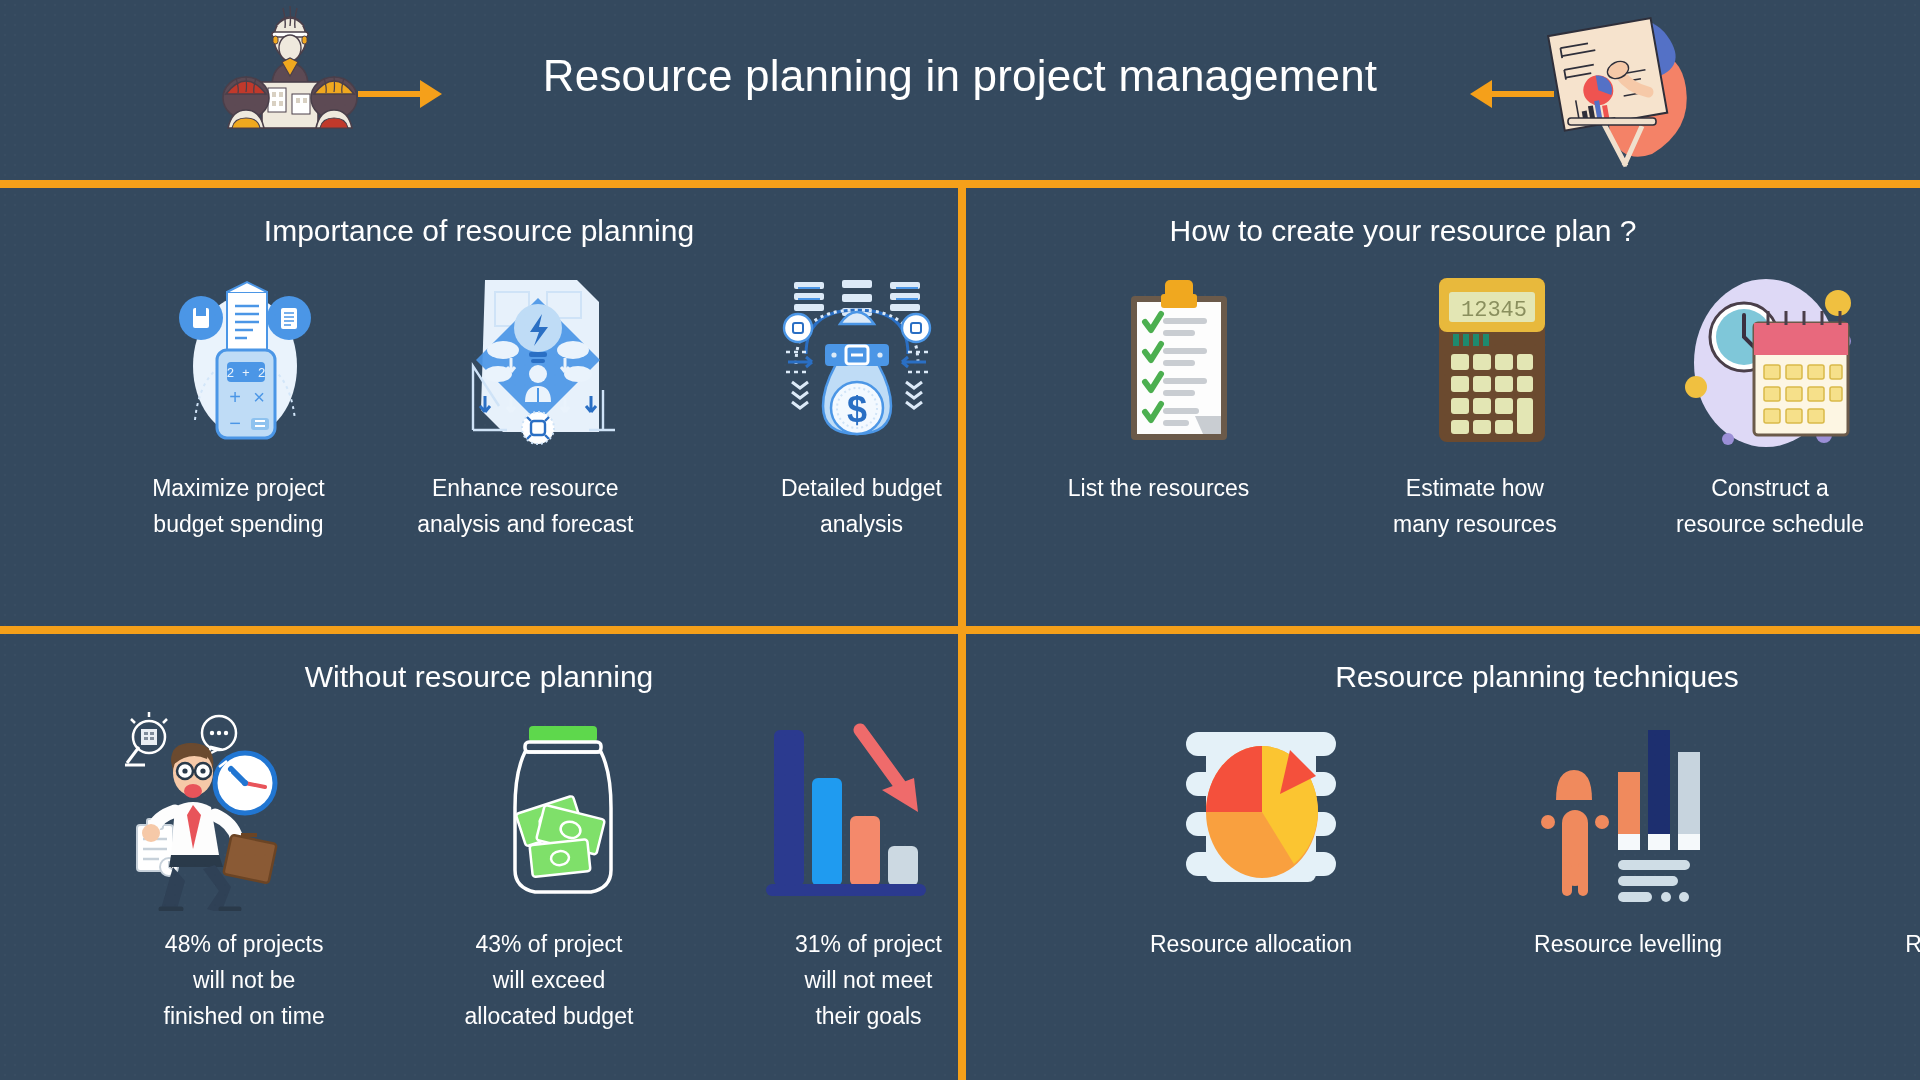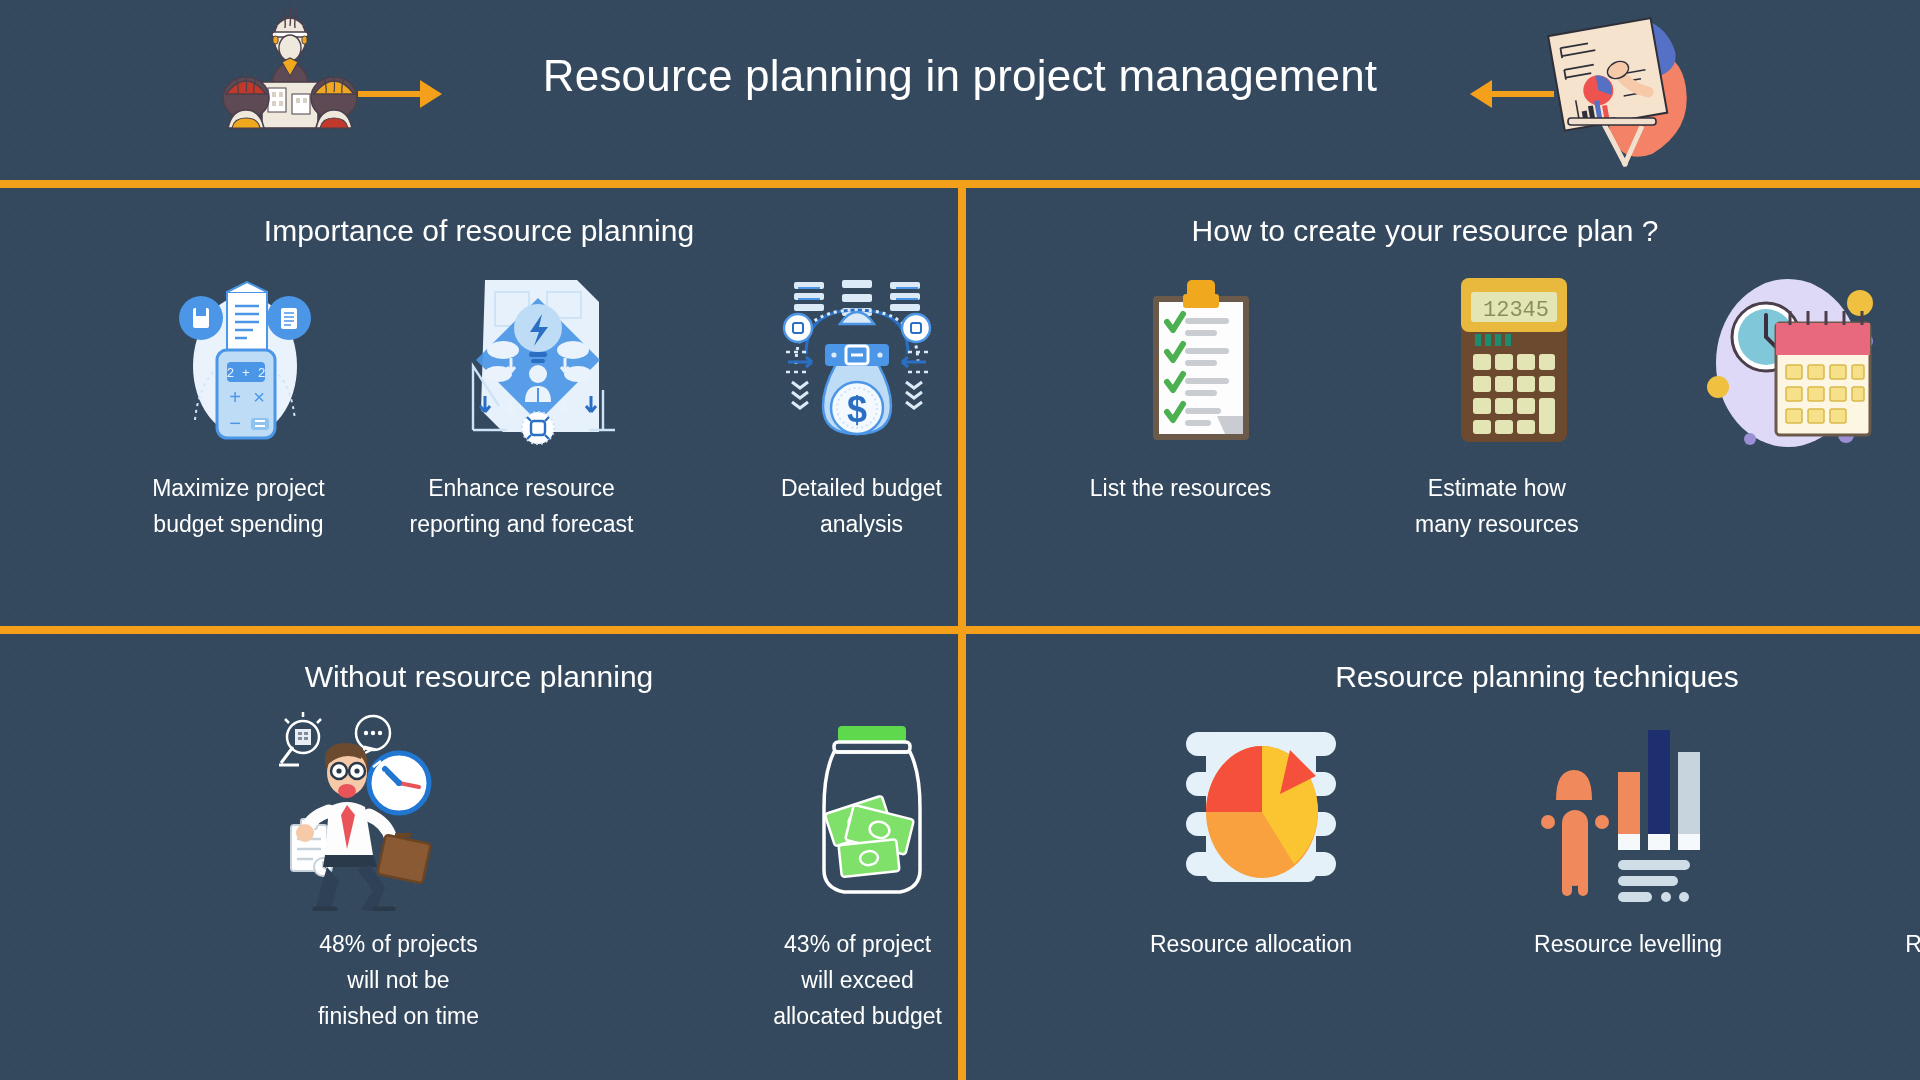--- a/index.html
+++ b/index.html
@@ -64,21 +64,21 @@
     border-bottom: 14px solid transparent;
     border-right: 22px solid #f5a01a;
   }
 
   #art-engineers { position: absolute; left: 210px; top: 2px; }
   #art-presenter { position: absolute; left: 1530px; top: 6px; }
 
   
   .quad { position: absolute; box-sizing: border-box; }
   #quad-tl { left: 0;    top: 188px; width: 958px; height: 314px; }
-  #quad-tr { left: 948px; top: 188px; width: 954px; height: 438px; }
+  #quad-tr { left: 926px; top: 188px; width: 954px; height: 438px; }
   #quad-bl { left: 0;    top: 634px; width: 958px; height: 446px; }
   #quad-br { left: 966px; top: 634px; width: 1142px; height: 446px; }
 
   .quad-title {
     text-align: center;
     color: #ffffff;
     font-size: 30px;
     font-weight: 300;
     padding-top: 24px;
     line-height: 38px;
@@ -278,21 +278,21 @@
             <path d="M122 128v14M122 142l-4-5M122 142l4-5" stroke="#eaf3fc" stroke-width="3" fill="none"></path>
             <path d="M42 126v16M42 142l-5-6M42 142l5-6" stroke="#2a6fc4" stroke-width="3" fill="none"></path>
             <path d="M148 126v16M148 142l-5-6M148 142l5-6" stroke="#2a6fc4" stroke-width="3" fill="none"></path>
 
             <circle cx="95" cy="158" r="16" fill="#fff" stroke="#cfe3f7" stroke-width="2" stroke-dasharray="2 3"></circle>
             <rect x="88" y="151" width="14" height="14" rx="3" fill="none" stroke="#2a6fc4" stroke-width="2.4"></rect>
             <path d="M88 151l-4-4M102 151l4-4M88 165l-4 4M102 165l4 4" stroke="#2a6fc4" stroke-width="2.4"></path>
           </svg>
         </div>
         <div class="item-label label-narrow">Enhance resource
-reporting and forecast</div>
+analysis and forecast</div>
       </div>
 
       <div class="item">
         <div class="item-art">
           <svg width="170" height="180" viewBox="0 0 170 180">
 
             <g fill="#dceaf8">
               <rect x="22" y="12" width="30" height="7" rx="2"></rect>
               <rect x="22" y="23" width="30" height="7" rx="2"></rect>
               <rect x="22" y="34" width="30" height="7" rx="2"></rect>
@@ -437,20 +437,22 @@
               <rect x="90" y="120" width="16" height="14" rx="2"></rect>
               <rect x="112" y="120" width="16" height="14" rx="2"></rect>
               <rect x="134" y="120" width="16" height="14" rx="2"></rect>
               <rect x="156" y="120" width="12" height="14" rx="2"></rect>
               <rect x="90" y="142" width="16" height="14" rx="2"></rect>
               <rect x="112" y="142" width="16" height="14" rx="2"></rect>
               <rect x="134" y="142" width="16" height="14" rx="2"></rect>
             </g>
           </svg>
         </div>
+        <div class="item-label label-narrow">Construct a
+resource schedule</div>
       </div>
 
     </div>
   </div>
 
   <div class="quad" id="quad-bl">
     <div class="quad-title">Without resource planning</div>
     <div class="items">
 
       <div class="item">
@@ -537,20 +539,36 @@
               <rect x="38" y="126" width="58" height="32" rx="3" fill="#7fe06a" stroke="#fff" stroke-width="2.5"></rect>
               <ellipse cx="67" cy="142" rx="9" ry="7" fill="none" stroke="#fff" stroke-width="2.5"></ellipse>
             </g>
           </svg>
         </div>
         <div class="item-label label-narrow">43% of project
 will exceed
 allocated budget</div>
       </div>
 
+      <div class="item">
+        <div class="item-art item-art-tall">
+          <svg width="190" height="190" viewBox="0 0 190 190">
+            <rect x="22" y="14" width="30" height="156" rx="6" fill="#2b3a8f"></rect>
+            <rect x="60" y="62" width="30" height="108" rx="6" fill="#1f9bf0"></rect>
+            <rect x="98" y="100" width="30" height="70" rx="6" fill="#f4896b"></rect>
+            <rect x="136" y="130" width="30" height="40" rx="6" fill="#ccd9e2"></rect>
+            <rect x="14" y="168" width="160" height="12" rx="6" fill="#2b3a8f"></rect>
+            <path d="M108 14l48 66" stroke="#ef6b6b" stroke-width="13" fill="none" stroke-linecap="round"></path>
+            <path d="M166 96l-4-34-32 12z" fill="#ef6b6b"></path>
+          </svg>
+        </div>
+        <div class="item-label label-narrow">31% of project
+will not meet
+their goals</div>
+      </div>
 
     </div>
   </div>
 
   <div class="quad" id="quad-br">
     <div class="quad-title">Resource planning techniques</div>
     <div class="items">
 
       <div class="item">
         <div class="item-art item-art-tall">

